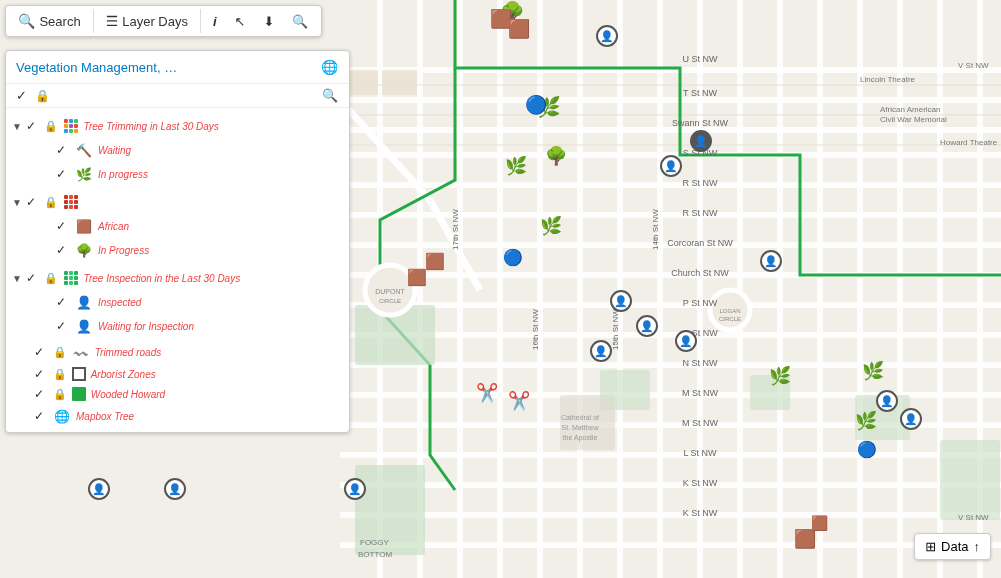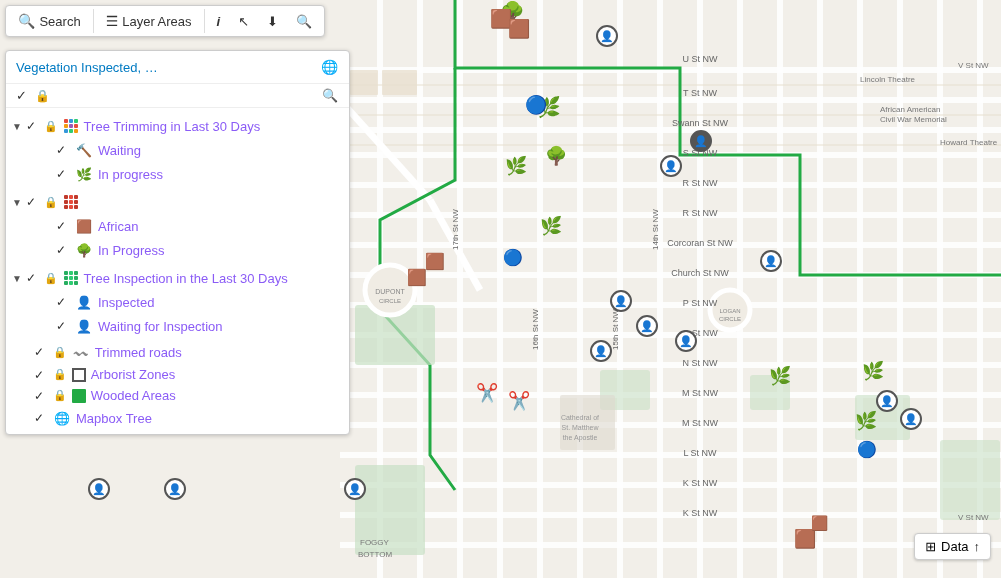--- a/index.html
+++ b/index.html
@@ -101,21 +101,21 @@
       cursor: pointer;
     }
     .layer-item-sub {
       padding-left: 50px;
     }
 
     .chevron { font-size: 10px; color: #555; }
     .check { color: #333; font-size: 12px; min-width: 14px; }
     .lock-sm { color: #777; font-size: 11px; }
     .layer-icon { width: 18px; height: 18px; display: inline-flex; align-items: center; justify-content: center; font-size: 13px; }
-    .layer-label { font-size: 13px; color: #8b5cf6; }
+    .layer-label { font-size: 10px; color: #ef4444; font-style: italic; }
 
     
     #map-svg {
       position: absolute;
       top: 0; left: 0;
       width: 1001px; height: 578px;
       pointer-events: none;
     }
 
     
@@ -389,40 +389,40 @@
 </div>
 
 <div id="toolbar">
   <button class="toolbar-btn">
     <span style="font-size:14px;">🔍</span>
     <span>Search</span>
   </button>
   <div class="toolbar-divider"></div>
   <button class="toolbar-btn">
     <span style="font-size:14px;">☰</span>
-    <span>Layer Areas</span>
+    <span>Layer Days</span>
   </button>
   <div class="toolbar-divider"></div>
   <button class="toolbar-btn" style="font-weight:bold;font-style:italic;">
     <span>i</span>
   </button>
   <button class="toolbar-btn">
     <span>↖</span>
   </button>
   <button class="toolbar-btn">
     <span>⬇</span>
   </button>
   <button class="toolbar-btn">
     <span>🔍</span>
   </button>
 </div>
 
 <div id="layer-panel">
   <div id="layer-panel-header">
-    <span class="layer-panel-title">Vegetation Inspected, …</span>
+    <span class="layer-panel-title">Vegetation Management, …</span>
     <span class="layer-panel-globe">🌐</span>
   </div>
   <div id="layer-panel-subheader">
     <span class="check-icon">✓</span>
     <span class="lock-icon">🔒</span>
     <span class="search-small">🔍</span>
   </div>
 
   <div id="layer-list">
 
@@ -532,21 +532,21 @@
       <span class="check">✓</span>
       <span class="lock-sm">🔒</span>
       <span class="layer-icon" style="border:2px solid #555;width:14px;height:14px;display:inline-block;"></span>
       <span class="layer-label">Arborist Zones</span>
     </div>
 
     <div class="layer-item">
       <span class="check">✓</span>
       <span class="lock-sm">🔒</span>
       <span class="layer-icon" style="background:#22aa44;width:14px;height:14px;display:inline-block;border-radius:1px;"></span>
-      <span class="layer-label">Wooded Areas</span>
+      <span class="layer-label">Wooded Howard</span>
     </div>
 
     <div class="layer-item">
       <span class="check">✓</span>
       <span class="layer-icon">🌐</span>
       <span class="layer-label">Mapbox Tree</span>
     </div>
 
   </div>
 </div>

